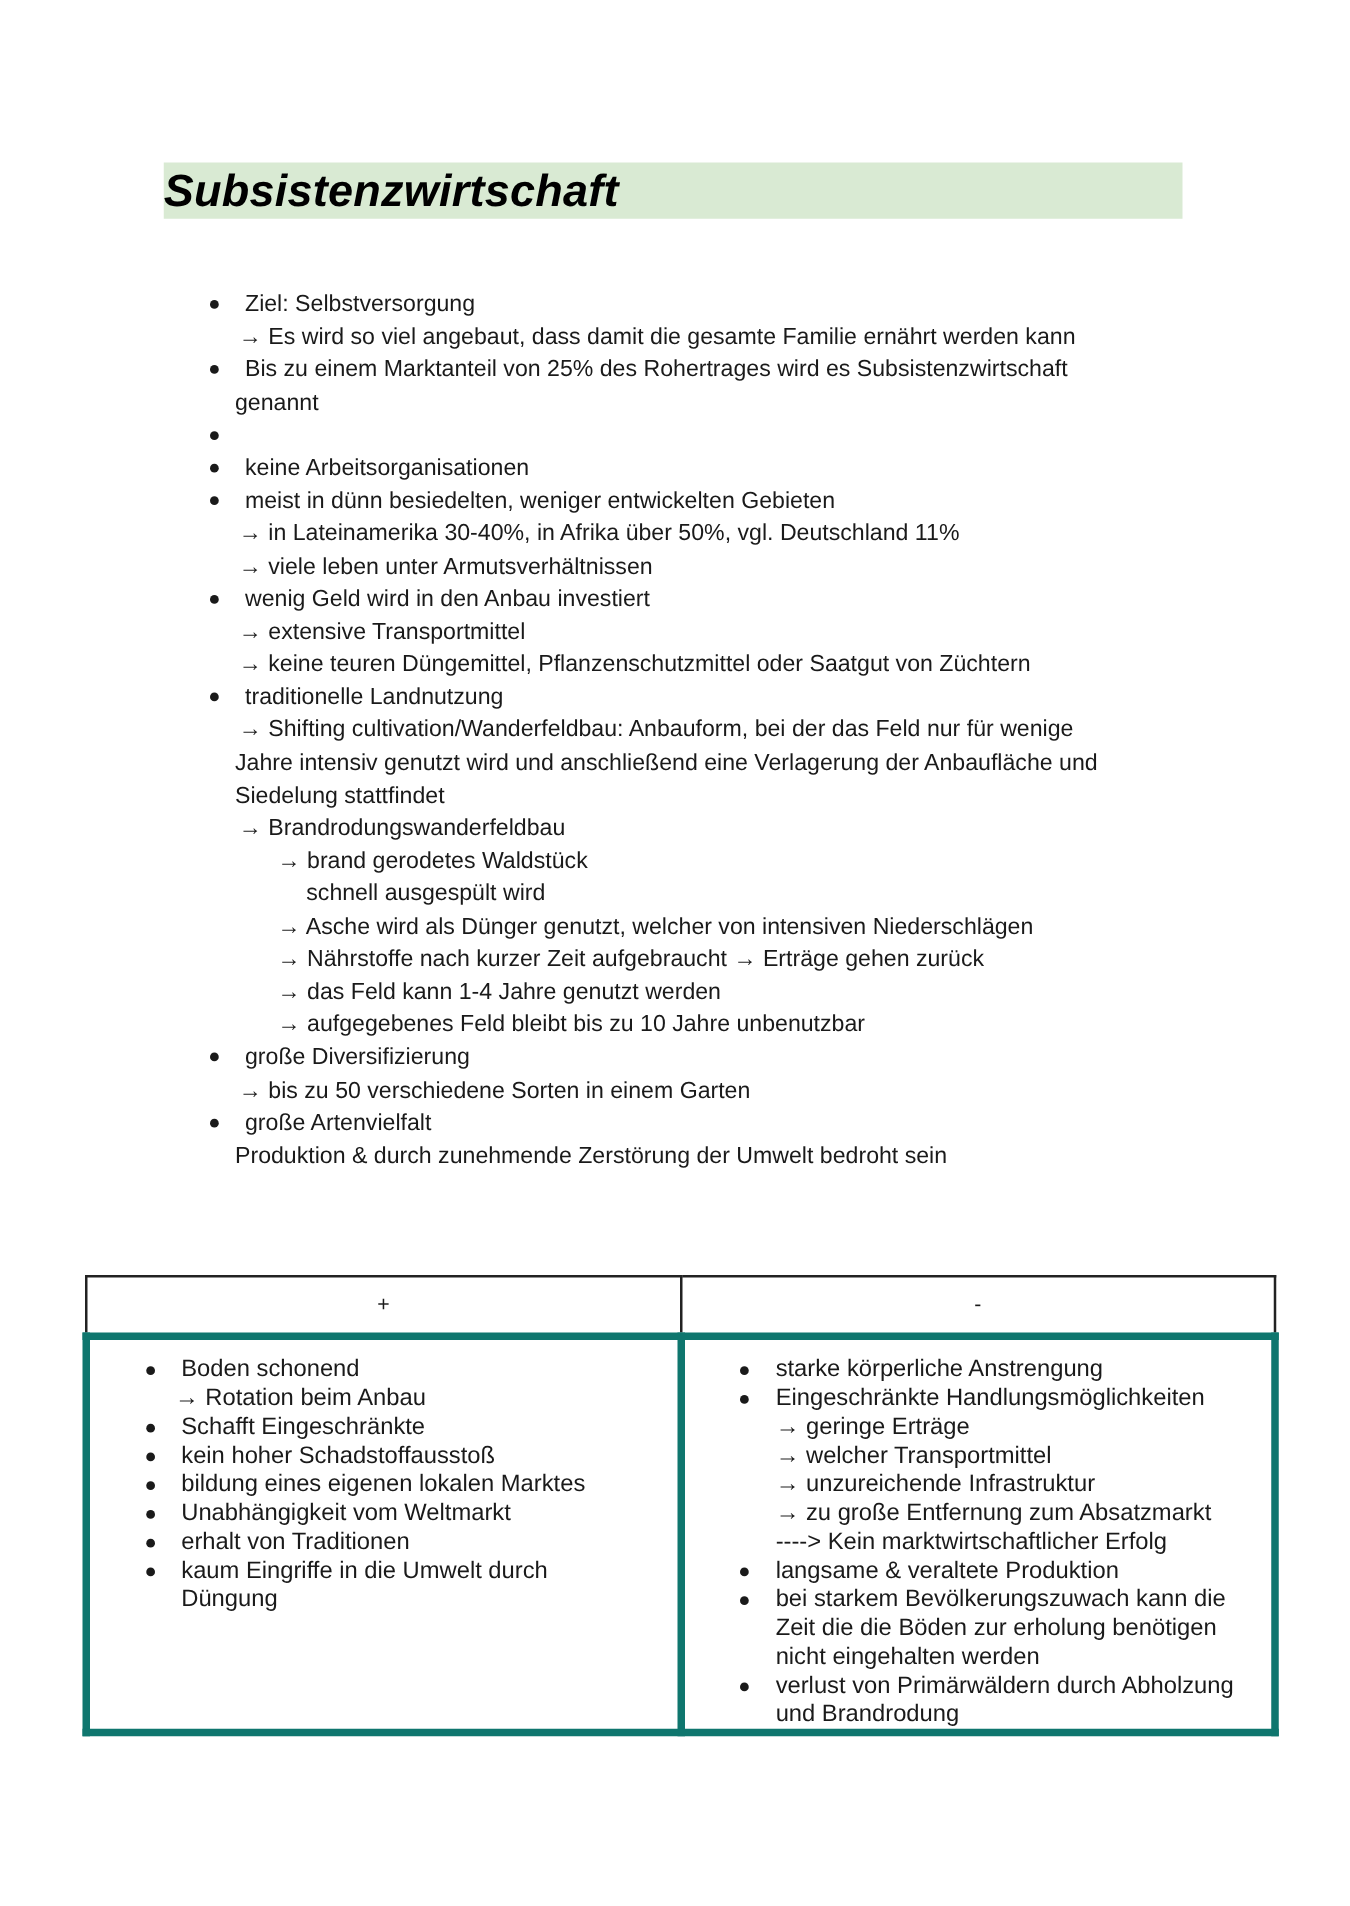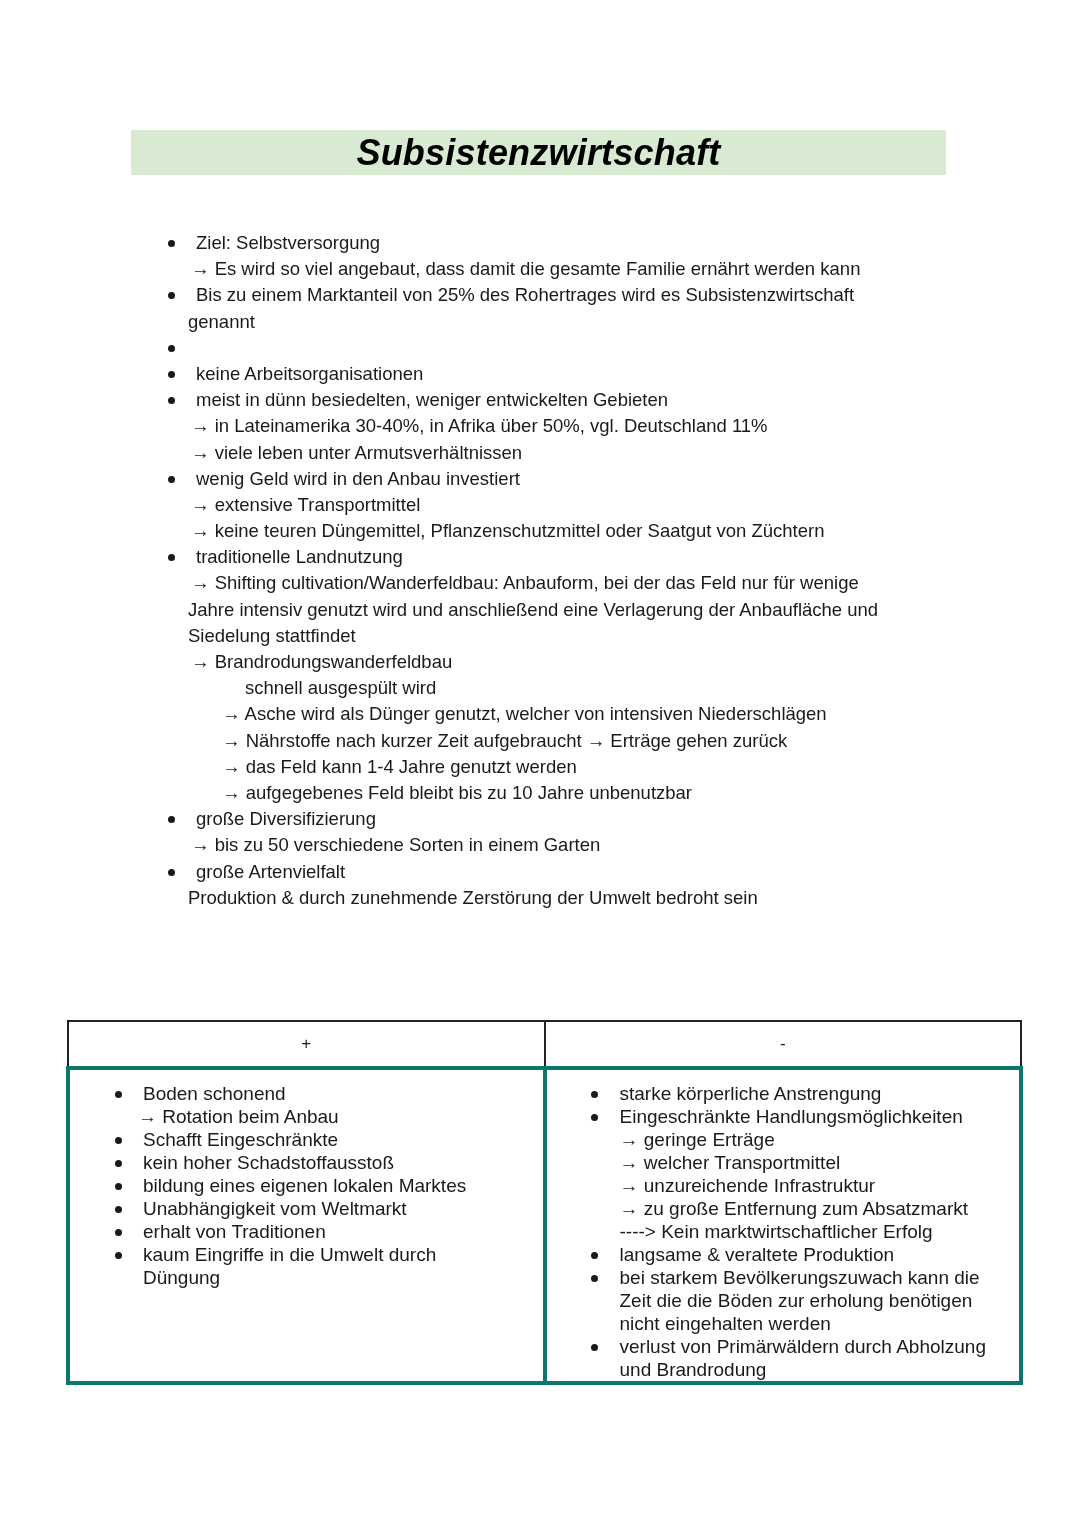--- a/index.html
+++ b/index.html
@@ -1,19 +1,19 @@
 <!DOCTYPE html>
 <html><head>
   <meta charset="utf-8">
   <style>
     html, body { margin: 0; padding: 0; background: #ffffff; }
     body { width: 1080px; height: 1525px; position: relative; overflow: hidden; color: #111; }
     .title-band {
       position: absolute; left: 131px; top: 130px; width: 815px; height: 45px;
-      background: #d9ead3; text-align: center;
+      background: #d9ead3; 
     }
     .title {
       font-family: "Liberation Sans", sans-serif; font-weight: bold; font-style: italic;
       font-size: 36px; line-height: 45px; color: #000; letter-spacing: 0.2px;
       transform: scaleX(1.0);
     }
     .notes {
       position: absolute; left: 160px; top: 230px; width: 800px;
       font-family: "Liberation Sans", sans-serif; font-size: 18.5px; line-height: 26.2px;
       color: #1a1a1a;
@@ -26,21 +26,21 @@
     .lvl2 { padding-left: 62px; }
     .lvl2b { padding-left: 85px; }
     table.procon {
       position: absolute; left: 66px; top: 1020px; width: 957px; height: 363px;
       border-collapse: collapse; border: 2px solid #222;
       font-family: "Liberation Sans", sans-serif; font-size: 19px; color: #1a1a1a;
     }
     table.procon th {
       height: 42px; font-weight: normal; border: 2px solid #222; text-align: center; font-size: 17px;
     }
-    table.procon td { vertical-align: top; border: 4px solid #0f766e; padding: 12px 0 0 0; }
+    table.procon td { vertical-align: top; border: 6px solid #0f766e; padding: 12px 0 0 0; }
     .col { width: 50%; }
     .cell-list { line-height: 23px; }
     .cl { position: relative; white-space: nowrap; }
     .cl .dot { position: absolute; top: 9px; width: 7px; height: 7px; border-radius: 50%; background: #1a1a1a; }
     .pro .cl { padding-left: 73px; }
     .pro .cl .dot { left: 45px; }
     .pro .cl.sub { padding-left: 68px; }
     .con .cl { padding-left: 73px; }
     .con .cl .dot { left: 44px; }
     .con .cl.sub { padding-left: 73px; }
@@ -63,20 +63,21 @@
     <div class="line lvl1"><span>→ in Lateinamerika 30-40%, in Afrika über 50%, vgl. Deutschland 11%</span></div>
     <div class="line lvl1"><span>→ viele leben unter Armutsverhältnissen</span></div>
     <div class="line lvl0"><span class="bullet-dot"></span><span>wenig Geld wird in den Anbau investiert</span></div>
     <div class="line lvl1"><span>→ extensive Transportmittel</span></div>
     <div class="line lvl1"><span>→ keine teuren Düngemittel, Pflanzenschutzmittel oder Saatgut von Züchtern</span></div>
     <div class="line lvl0"><span class="bullet-dot"></span><span>traditionelle Landnutzung</span></div>
     <div class="line lvl1"><span>→ Shifting cultivation/Wanderfeldbau: Anbauform, bei der das Feld nur für wenige</span></div>
     <div class="line lvl1b"><span>Jahre intensiv genutzt wird und anschließend eine Verlagerung der Anbaufläche und</span></div>
     <div class="line lvl1b"><span>Siedelung stattfindet</span></div>
     <div class="line lvl1"><span>→ Brandrodungswanderfeldbau</span></div>
+    <div class="line lvl2"><span>→ brand gerodetes Waldstück</span></div>
     <div class="line lvl2b"><span>schnell ausgespült wird</span></div>
     <div class="line lvl2"><span>→ Asche wird als Dünger genutzt, welcher von intensiven Niederschlägen</span></div>
     <div class="line lvl2"><span>→ Nährstoffe nach kurzer Zeit aufgebraucht → Erträge gehen zurück</span></div>
     <div class="line lvl2"><span>→ das Feld kann 1-4 Jahre genutzt werden</span></div>
     <div class="line lvl2"><span>→ aufgegebenes Feld bleibt bis zu 10 Jahre unbenutzbar</span></div>
     <div class="line lvl0"><span class="bullet-dot"></span><span>große Diversifizierung</span></div>
     <div class="line lvl1"><span>→ bis zu 50 verschiedene Sorten in einem Garten</span></div>
     <div class="line lvl0"><span class="bullet-dot"></span><span>große Artenvielfalt</span></div>
     <div class="line lvl1b"><span>Produktion &amp; durch zunehmende Zerstörung der Umwelt bedroht sein</span></div>
   </div>

